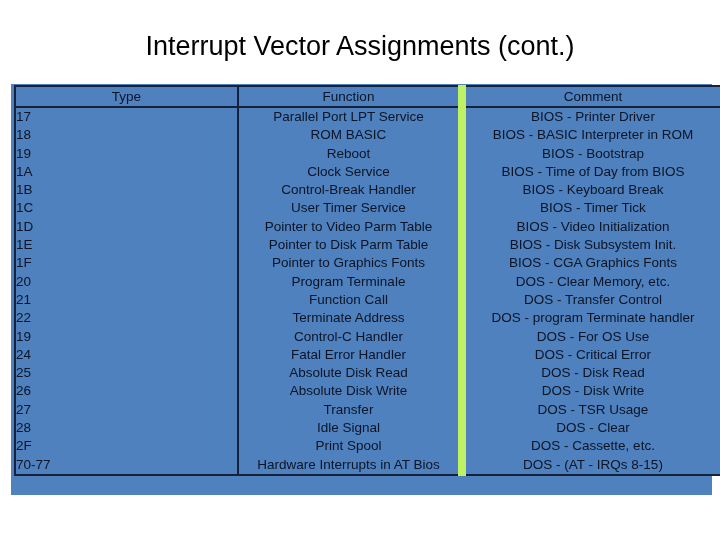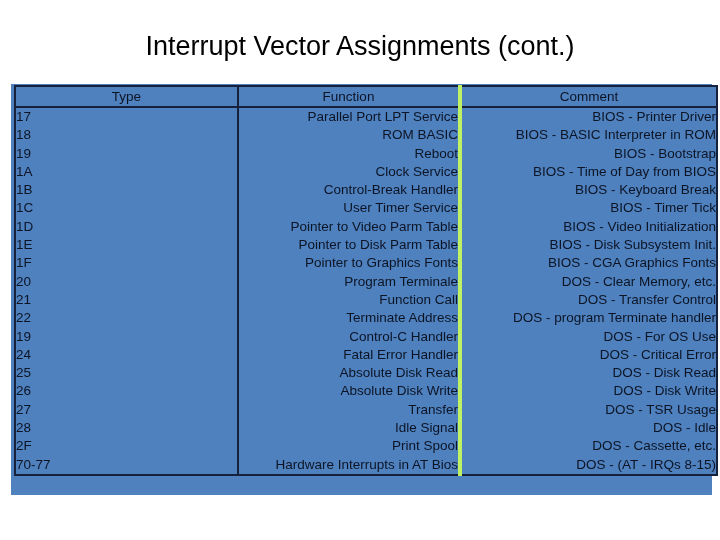--- a/index.html
+++ b/index.html
@@ -87,28 +87,28 @@
   .col-type  { width: 221px; }
   .col-func  { width: 219px; border-radius: 8px; }
   .col-comm  { width: 254px; }
 
   #vector-table th.col-func,
   #vector-table td.cell-func {
     border-left: 2px solid #16213c;
   }
   #vector-table th.col-comm,
   #vector-table td.cell-comm {
-    border-left: 4px solid #bef264;
+    border-left: 8px solid #bef264;
   }
 
   .cell-type {
   }
   .cell-func,
   .cell-comm {
-    text-align: right;
+    text-align: center;
     padding-left: 6px;
   }
 
   tbody tr:first-child td {
     padding-top: 1px;
   }
   tbody tr:last-child td {
     padding-bottom: 1px;
   }
 </style>
@@ -211,21 +211,21 @@
             <td class="cell-comm">DOS - Disk Write</td>
           </tr>
           <tr>
             <td class="cell-type">27</td>
             <td class="cell-func">Transfer</td>
             <td class="cell-comm">DOS - TSR Usage</td>
           </tr>
           <tr>
             <td class="cell-type">28</td>
             <td class="cell-func">Idle Signal</td>
-            <td class="cell-comm">DOS - Idle</td>
+            <td class="cell-comm">DOS - Clear</td>
           </tr>
           <tr>
             <td class="cell-type">2F</td>
             <td class="cell-func">Print Spool</td>
             <td class="cell-comm">DOS - Cassette, etc.</td>
           </tr>
           <tr>
             <td class="cell-type">70-77</td>
             <td class="cell-func">Hardware Interrupts in AT Bios</td>
             <td class="cell-comm">DOS - (AT - IRQs 8-15)</td>

